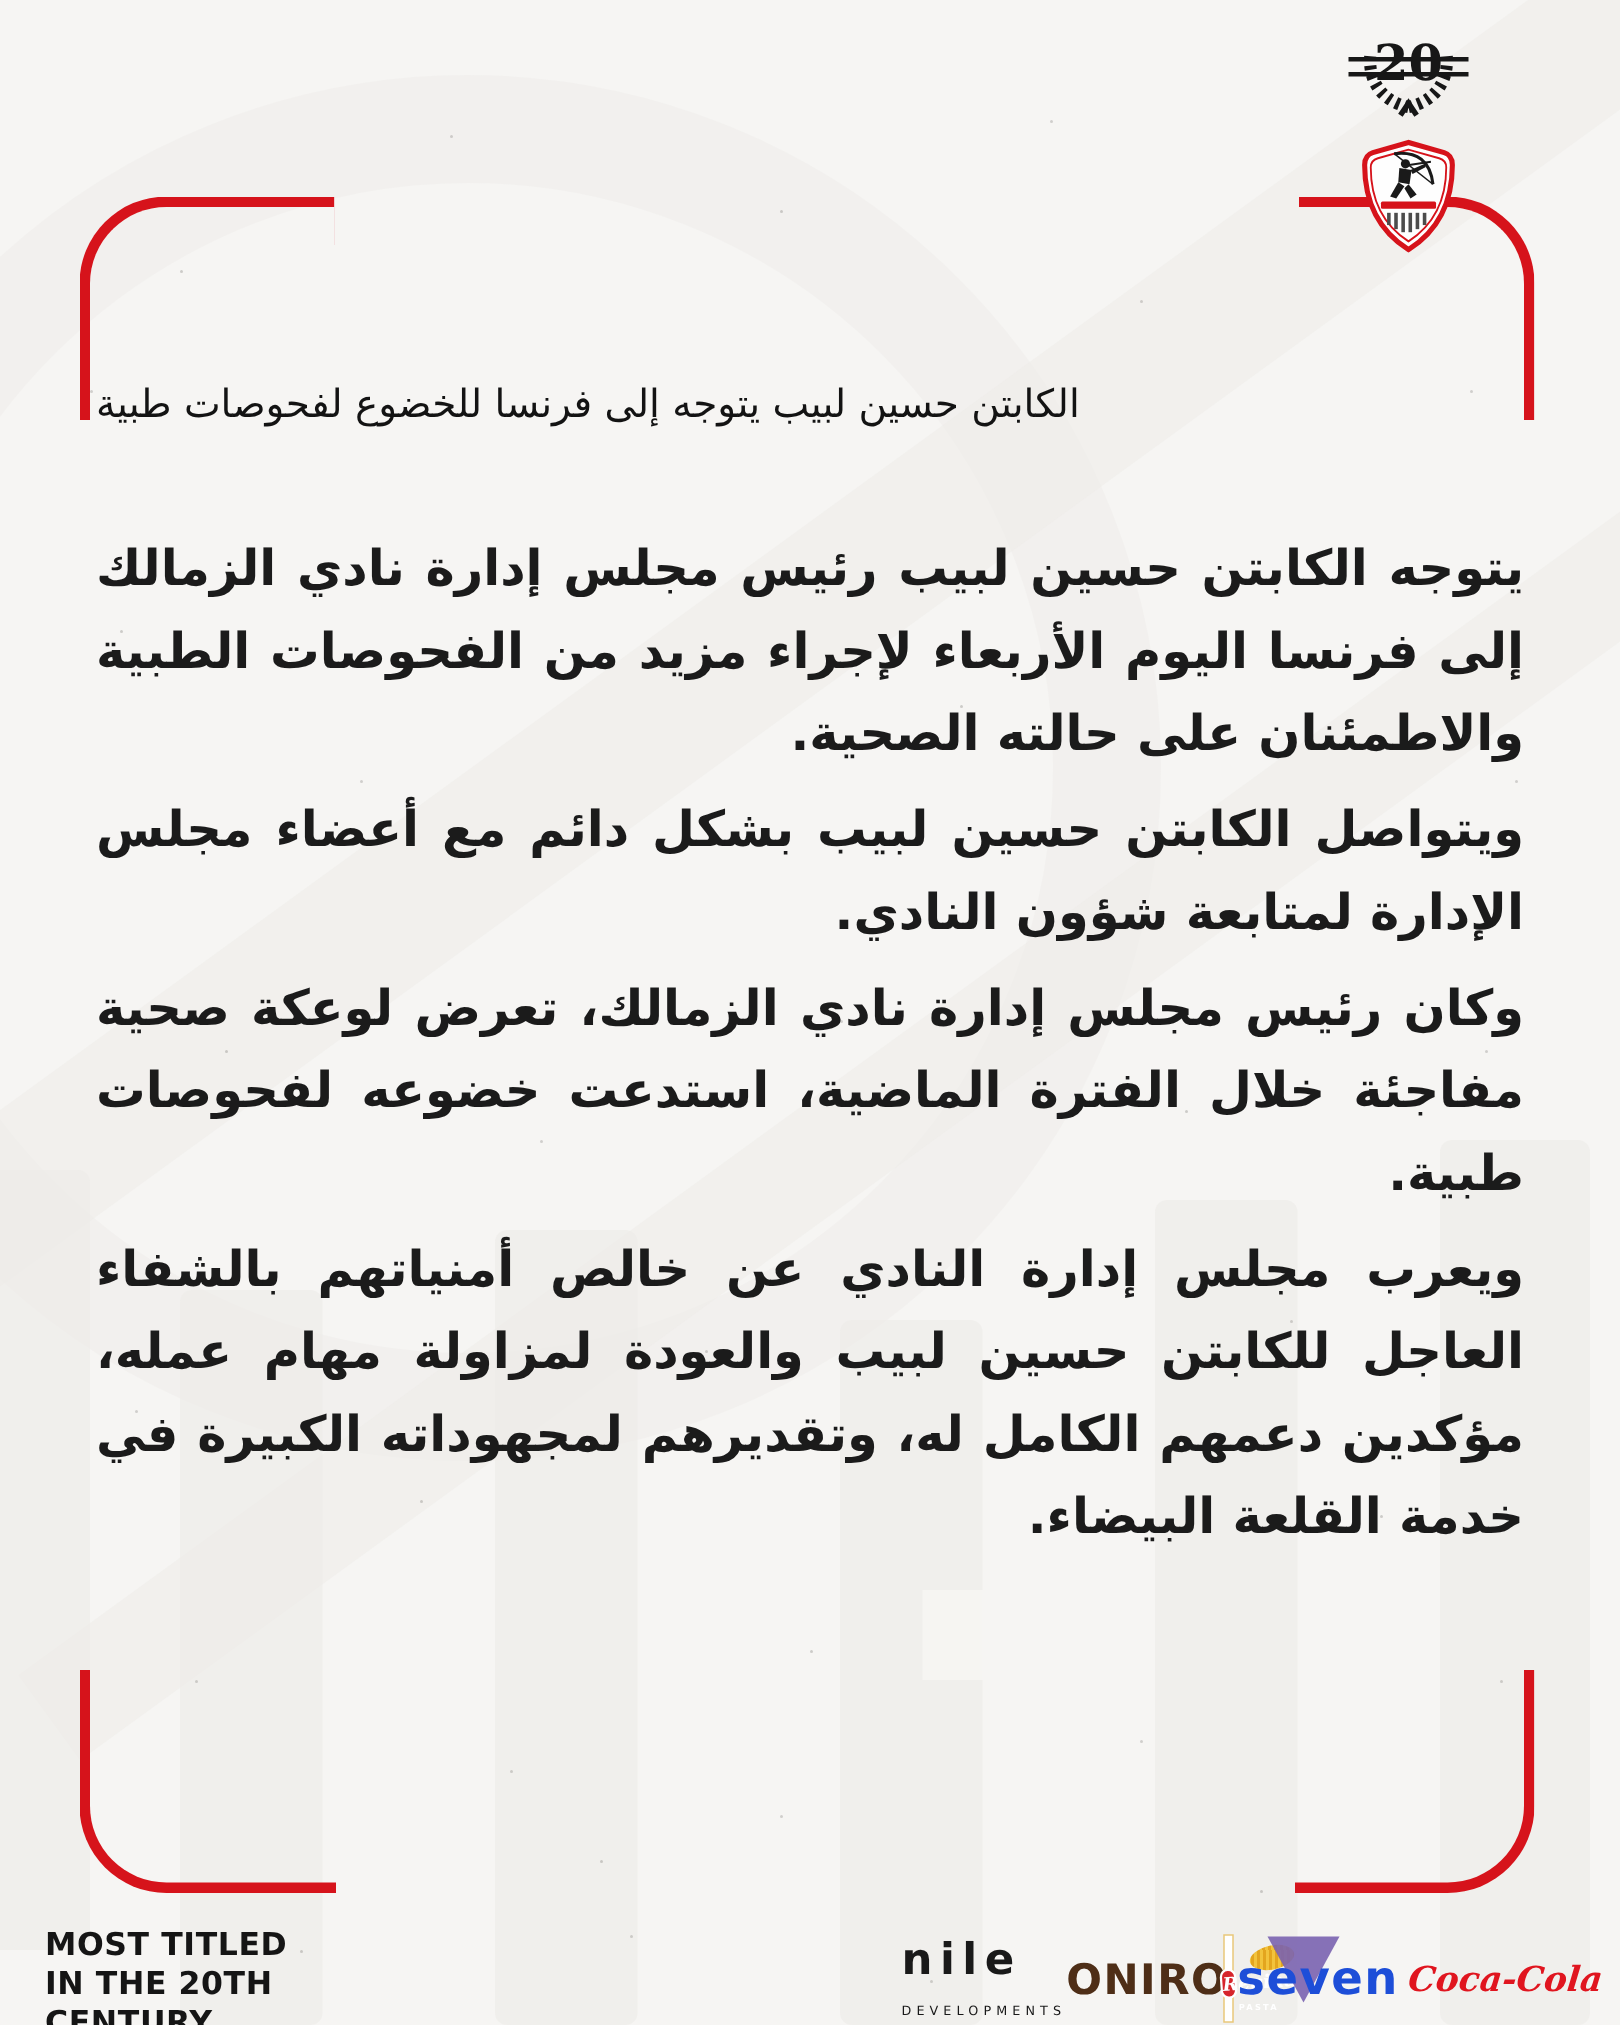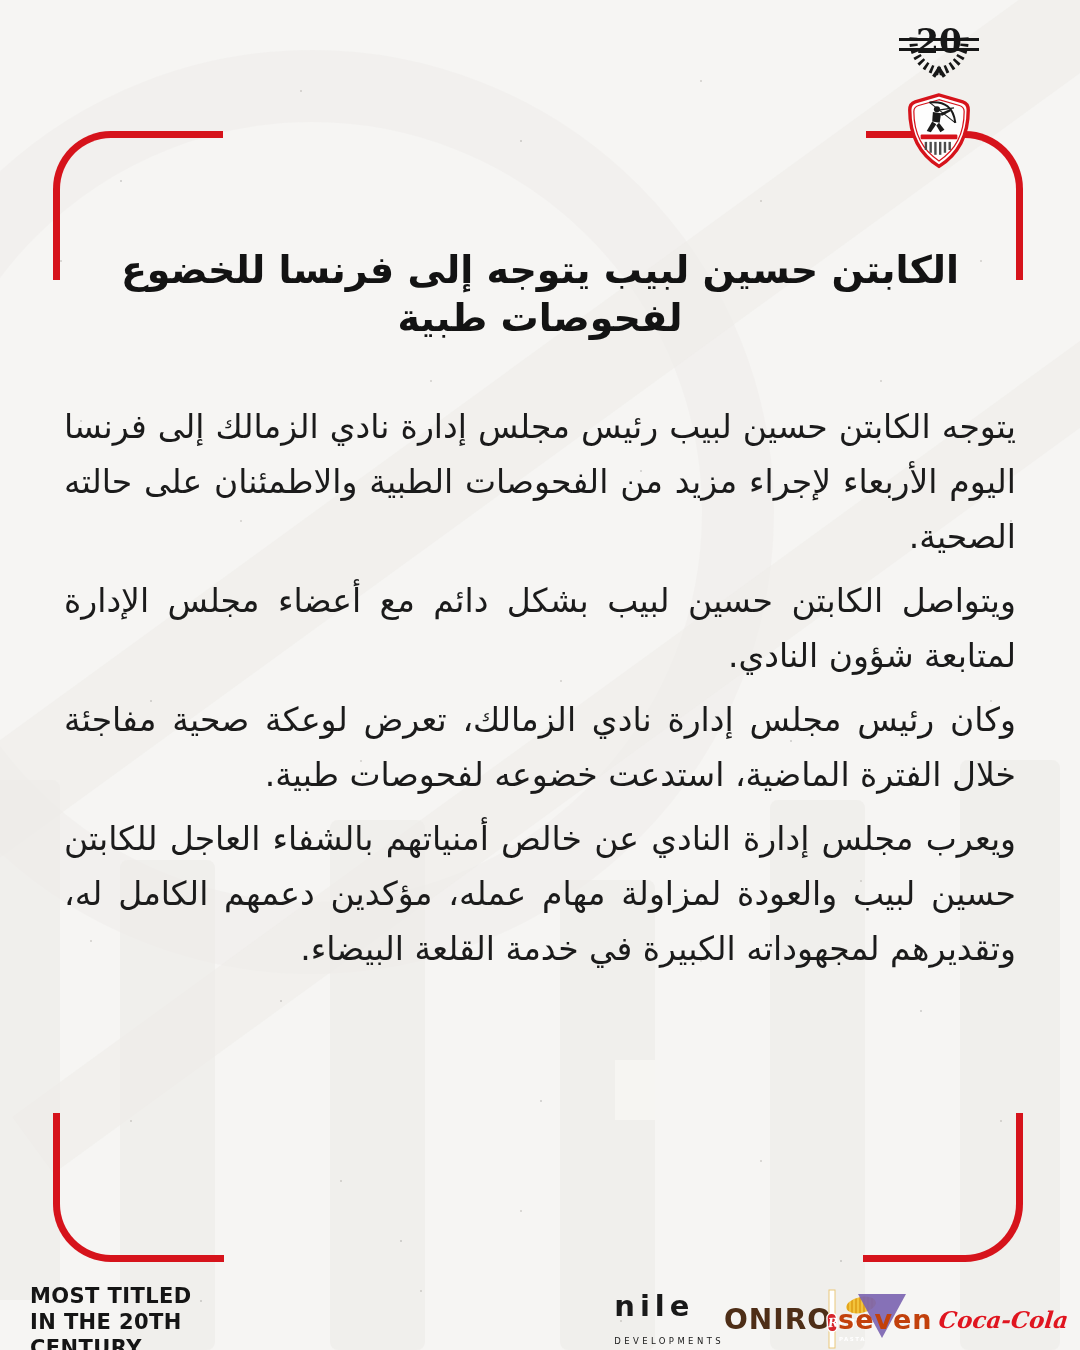--- a/index.html
+++ b/index.html
@@ -49,23 +49,23 @@
   .wreath svg{position:absolute;inset:0;}
   .wreath-line{position:absolute;left:-4px;right:-4px;height:3px;background:#171717;}
   .wl-1{top:26px;}
   .wl-2{top:36px;}
   .wreath-num{position:absolute;top:11px;left:0;right:0;text-align:center;
     font-family:"DejaVu Serif",serif;font-weight:bold;font-size:33px;color:#171717;line-height:38px;}
   .crest{width:68px;height:78px;}
 
   
   .article{position:absolute;top:246px;left:64px;width:952px;}
-  .article h1{margin:0 0 57px 0;font-size:38px;line-height:48px;font-weight:700;
-    direction:rtl;text-align:center;color:#131313;}
-  .article p{margin:4px 0 9px 0;font-size:33px;line-height:55px;font-weight:400;
+  .article h1{margin:0 0 57px 0;font-size:26px;line-height:48px;font-weight:400;
+    direction:rtl;text-align:left;color:#131313;}
+  .article p{margin:4px 0 9px 0;font-size:33px;line-height:55px;font-weight:700;
     direction:rtl;text-align:justify;text-align-last:right;color:#1b1b1b;}
 
   
   .tagline{position:absolute;left:30px;top:1283px;font-size:21px;line-height:26px;
     font-weight:800;letter-spacing:.4px;color:#151515;}
   .sponsors{position:absolute;top:1292px;left:645px;width:423px;height:54px;
     display:flex;align-items:center;justify-content:flex-end;}
   .nile{line-height:1;text-align:left;}
   .nile-word{font-size:29px;font-weight:800;letter-spacing:5px;color:#191919;}
   .nile-sub{font-size:8.5px;font-weight:400;letter-spacing:3.4px;color:#191919;margin-top:16px;}
@@ -78,21 +78,21 @@
     font-family:"DejaVu Serif",serif;line-height:17px;transform:rotate(-4deg);
     box-shadow:0 0 0 1.5px #fff;}
   .regina-sub{position:absolute;left:7px;right:7px;bottom:2px;background:#8fd4ef;color:#fff;
     font-size:5.5px;font-weight:700;letter-spacing:1.5px;text-align:center;line-height:8px;border-radius:2px;}
   .regina-pasta{position:absolute;left:14px;top:4px;width:30px;height:16px;border-radius:50%;
     background:repeating-linear-gradient(100deg,#f2c33c 0 2px,#e3a51e 2px 4px);transform:rotate(-12deg);}
   .seven{position:relative;padding:4px 6px;}
   .seven-tri{position:absolute;left:26px;top:-6px;width:0;height:0;
     border-left:24px solid transparent;border-right:24px solid transparent;
     border-top:44px solid #7a63b0;opacity:.9;}
-  .seven-word{position:relative;font-size:27px;font-weight:700;letter-spacing:1px;color:#c2410c;}
+  .seven-word{position:relative;font-size:31px;font-weight:700;letter-spacing:1px;color:#1d4ed8;}
   .coke{font-family:"DejaVu Serif",serif;font-style:italic;font-weight:bold;
     font-size:23px;color:#e0151f;transform:skewX(-6deg);white-space:nowrap;}
 </style>
 </head>
 <body>
 
 <div class="canvas">
 
   <div class="wm">
     <div class="wm-ring"></div>

